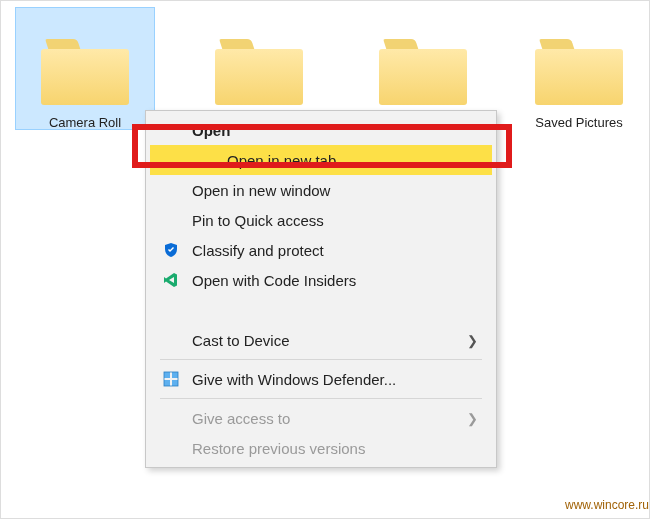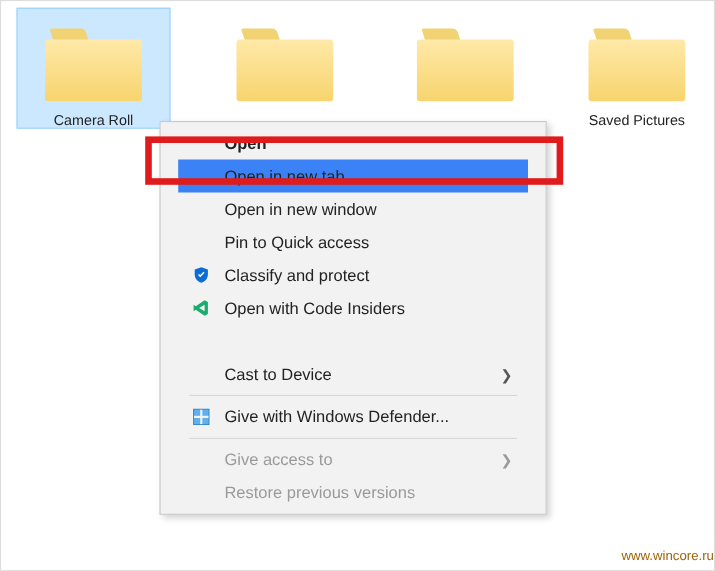--- a/index.html
+++ b/index.html
@@ -17,21 +17,21 @@
   }
   .desktop {
     position: relative;
     width: 100%;
     height: 100%;
   }
   .folder {
     position: absolute;
     width: 140px;
     text-align: center;
-    padding-top: 19px;
+    padding-top: 32px;
   }
   .folder.selected {
     background: #cce8ff;
     outline: 1px solid #99d1ff;
     outline-offset: -1px;
   }
   .folder-icon {
     width: 88px;
     height: 66px;
     margin: 0 auto 10px auto;
@@ -60,32 +60,33 @@
 
   
   .context-menu {
     position: absolute;
     top: 109px;
     left: 144px;
     width: 352px;
     background: #f2f2f2;
     border: 1px solid #c8c8c8;
     box-shadow: 3px 3px 6px rgba(0,0,0,0.18);
-    padding: 4px 16px;
+    padding: 4px 4px;
   }
   .menu-item {
     display: flex;
     align-items: center;
     height: 30px;
     padding: 0 14px 0 10px;
     position: relative;
     cursor: default;
   }
   .menu-item.hovered {
-    background: #3b82f6;
+    background: #fde047;
+    gap: 35px;
   }
   .menu-item.disabled .mi-label,
   .menu-item.disabled .mi-icon,
   .menu-item.disabled .submenu-arrow {
     color: #9a9a9a;
   }
   .mi-icon {
     width: 22px;
     height: 18px;
     display: flex;

